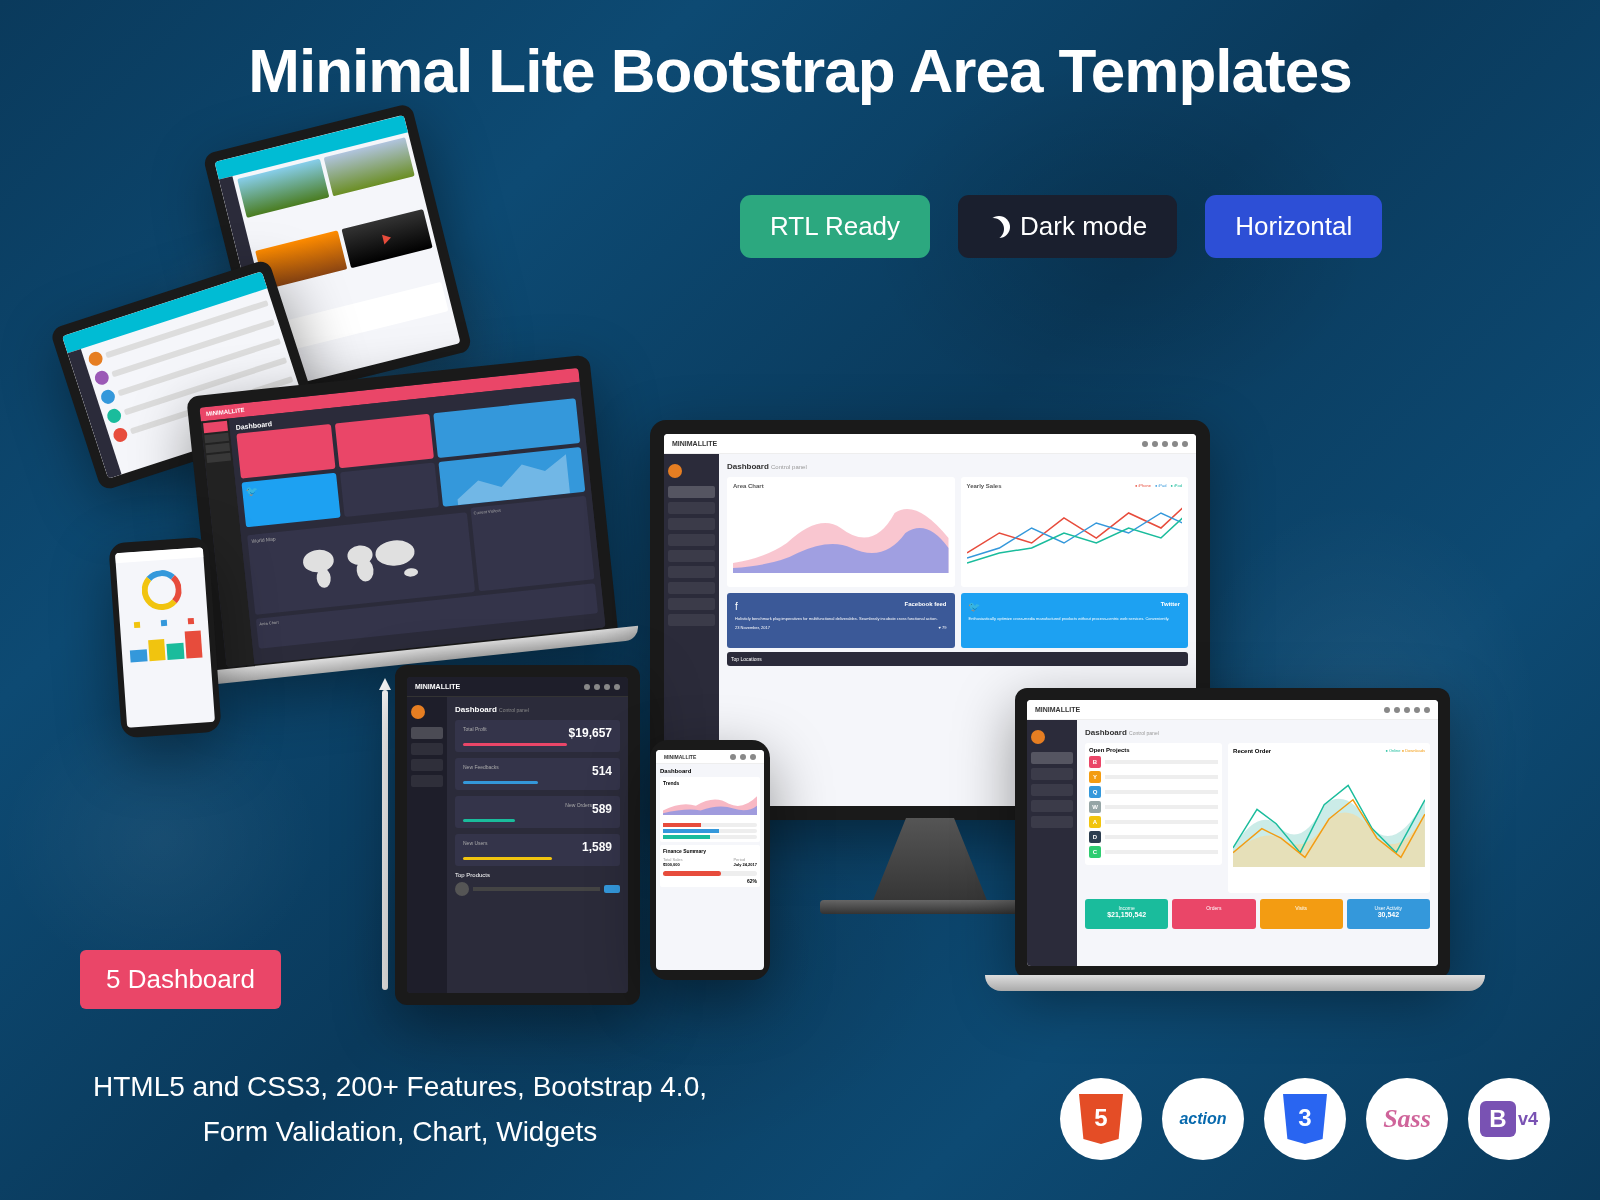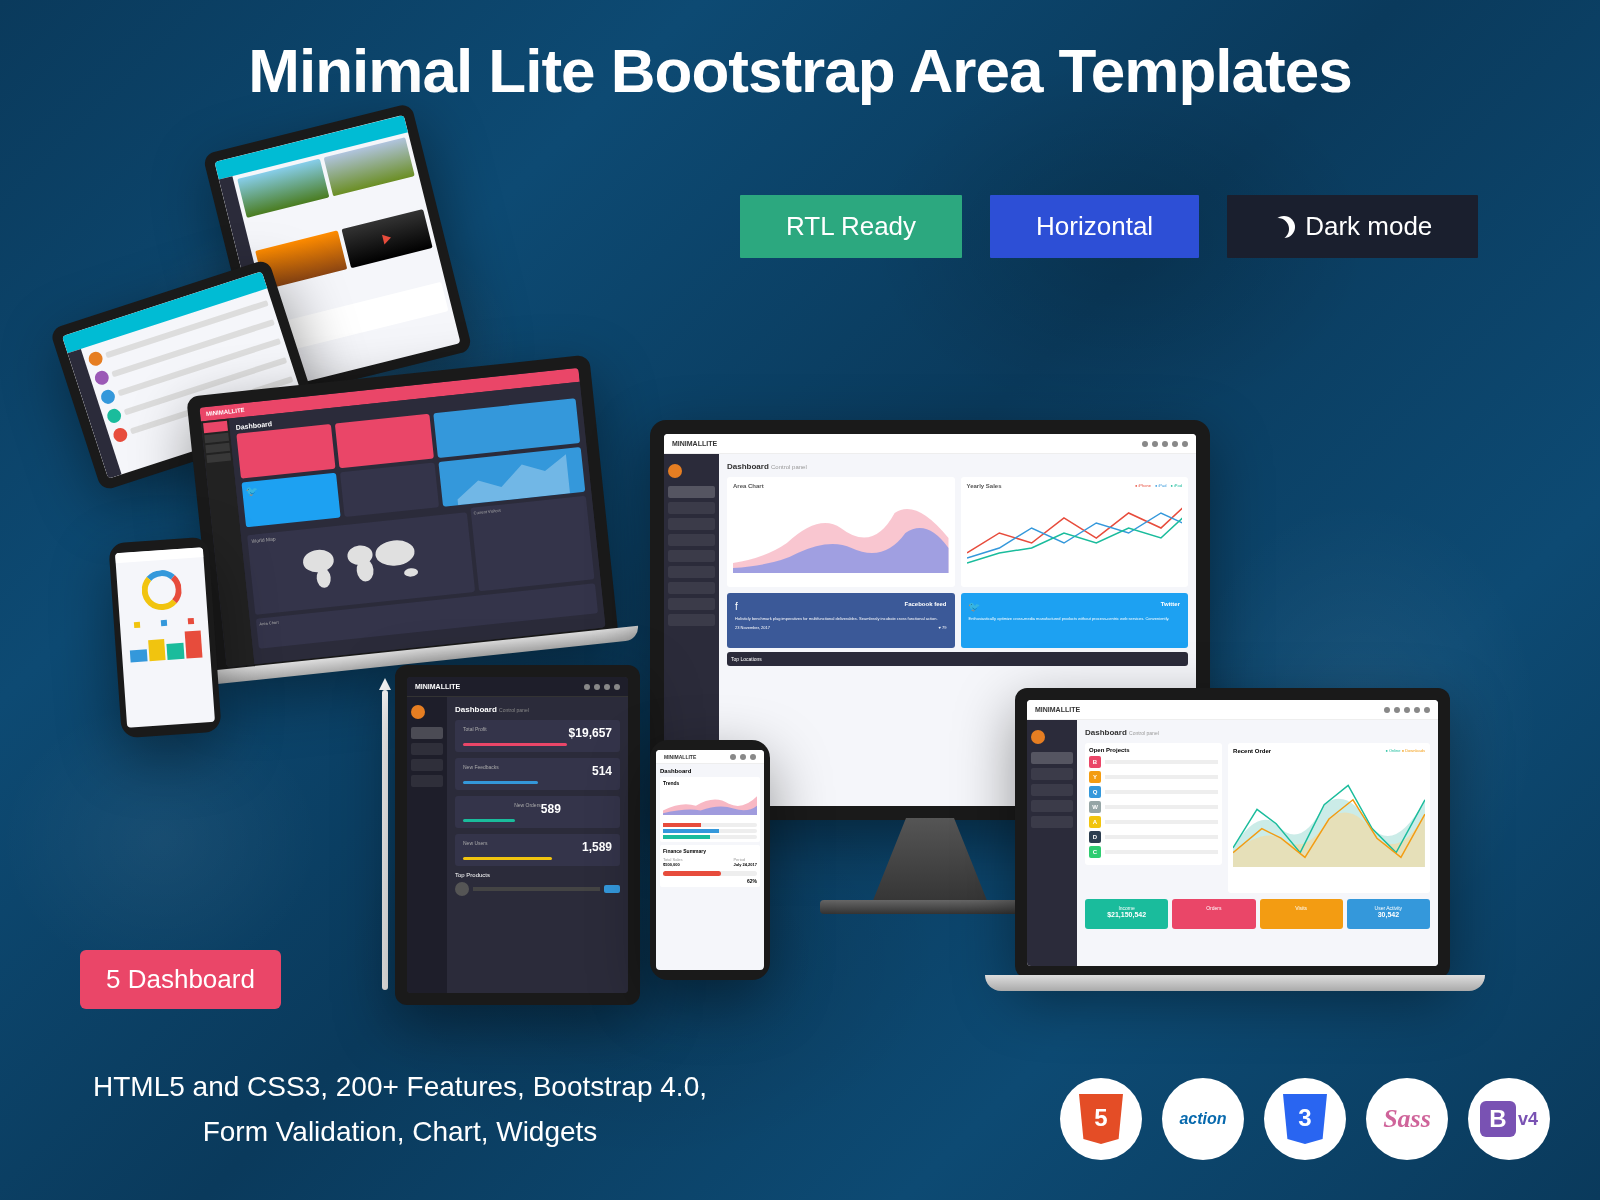--- a/index.html
+++ b/index.html
@@ -34,22 +34,22 @@
   white-space: nowrap;
 }
 .badges-row {
   position: absolute;
   top: 195px;
   left: 740px;
   display: flex;
   gap: 28px;
 }
 .badge {
-  padding: 16px 46px;
-  border-radius: 1px;
+  padding: 16px 30px;
+  border-radius: 11px;
   color: #fff;
   font-size: 26px;
   font-weight: 500;
   display: flex;
   align-items: center;
   gap: 10px;
 }
 .badge-green { background: #2ca87f; }
 .badge-dark { background: #1a1f2e; }
 .badge-blue { background: #2d4fd6; }
@@ -239,27 +239,27 @@
 <body>
 
 <div class="crumple-overlay"></div>
 
 <h1 class="main-title">Minimal Lite Bootstrap Area Templates</h1>
 
 <div class="badges-row">
   <div class="badge badge-green">
       <span>RTL Ready</span>
     </div>
-  <div class="badge badge-blue">
-      <span>Horizontal</span>
-    </div>
   <div class="badge badge-dark">
     <span class="moon-icon"></span>
     <span>Dark mode</span>
   </div>
+  <div class="badge badge-blue">
+      <span>Horizontal</span>
+    </div>
 </div>
 
 <div class="device tablet-tl2">
   <div class="device-screen">
     <div class="teal-bar"></div>
     <div style="display:flex;height:calc(100% - 18px);">
       <div style="width:14px;background:#2b2b3a;"></div>
       <div class="tablet-grid" style="flex:1;">
         <div class="tablet-tile" style="background:linear-gradient(#87ceeb,#4a7c1f);"></div>
         <div class="tablet-tile" style="background:linear-gradient(#b0c4de,#6b8e23);"></div>
@@ -488,21 +488,21 @@
           <div class="dark-bar"></div>
         </div>
         <div class="dark-stat">
           <div style="display:flex;justify-content:space-between;">
               <span class="dark-stat-label">New Feedbacks</span>
               <span class="dark-stat-val">514</span>
             </div>
           <div class="dark-bar" style="background:#3498db;width:50%;"></div>
         </div>
         <div class="dark-stat">
-          <div style="display:flex;justify-content:center;">
+          <div style="display:flex;justify-content:flex-end;">
               <span class="dark-stat-label">New Orders</span>
               <span class="dark-stat-val">589</span>
             </div>
           <div class="dark-bar" style="background:#1abc9c;width:35%;"></div>
         </div>
         <div class="dark-stat">
           <div style="display:flex;justify-content:space-between;">
               <span class="dark-stat-label">New Users</span>
               <span class="dark-stat-val">1,589</span>
             </div>

